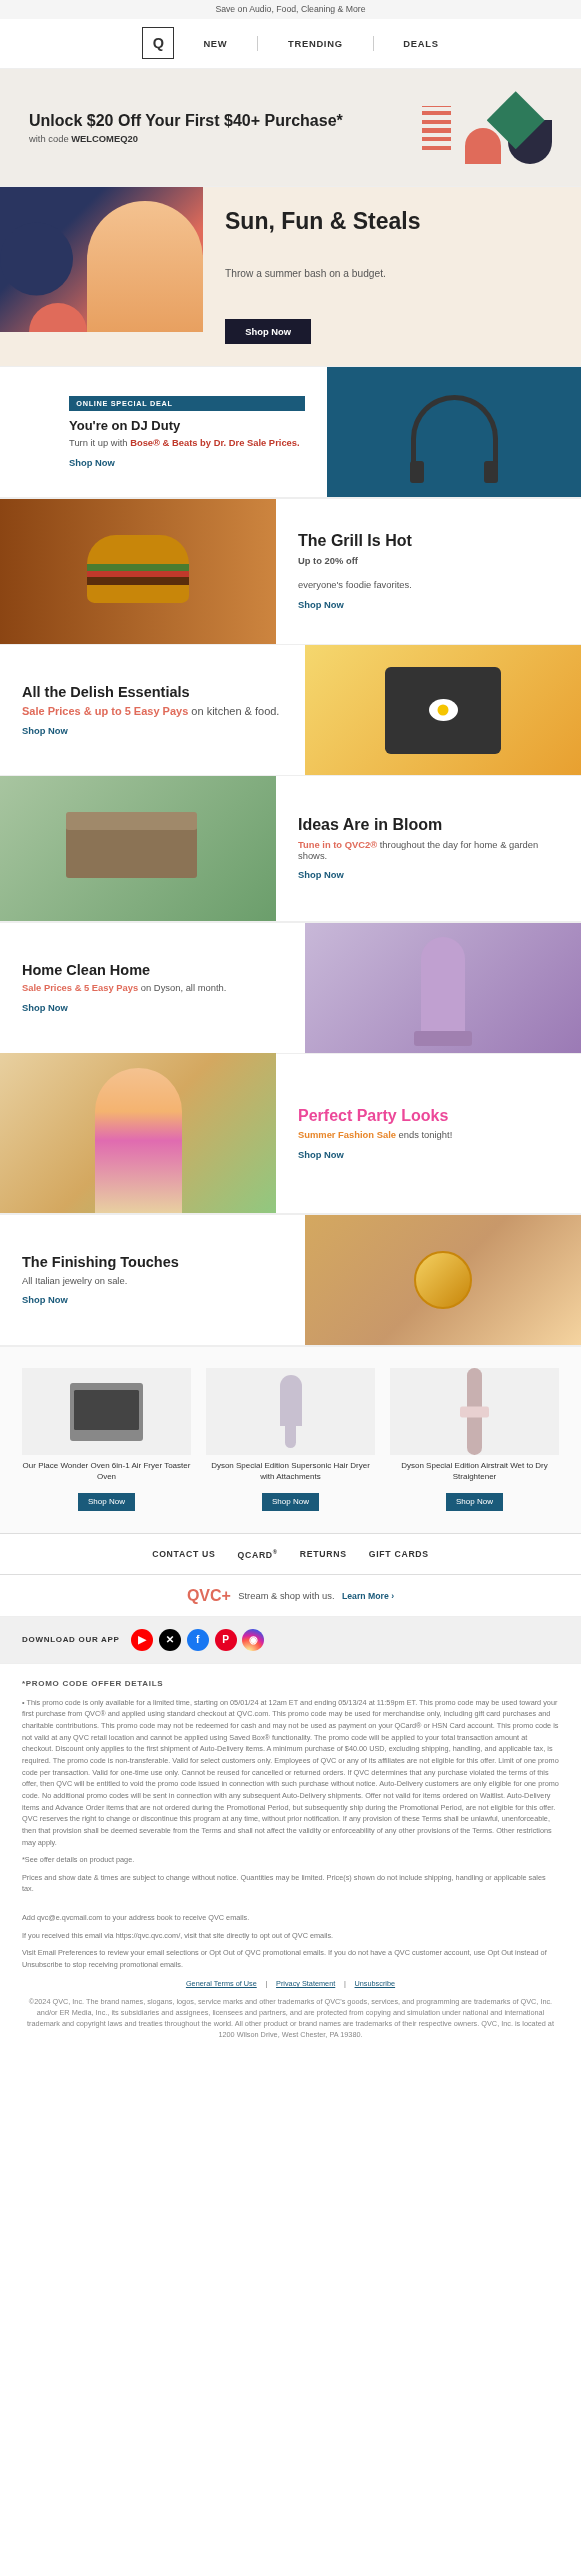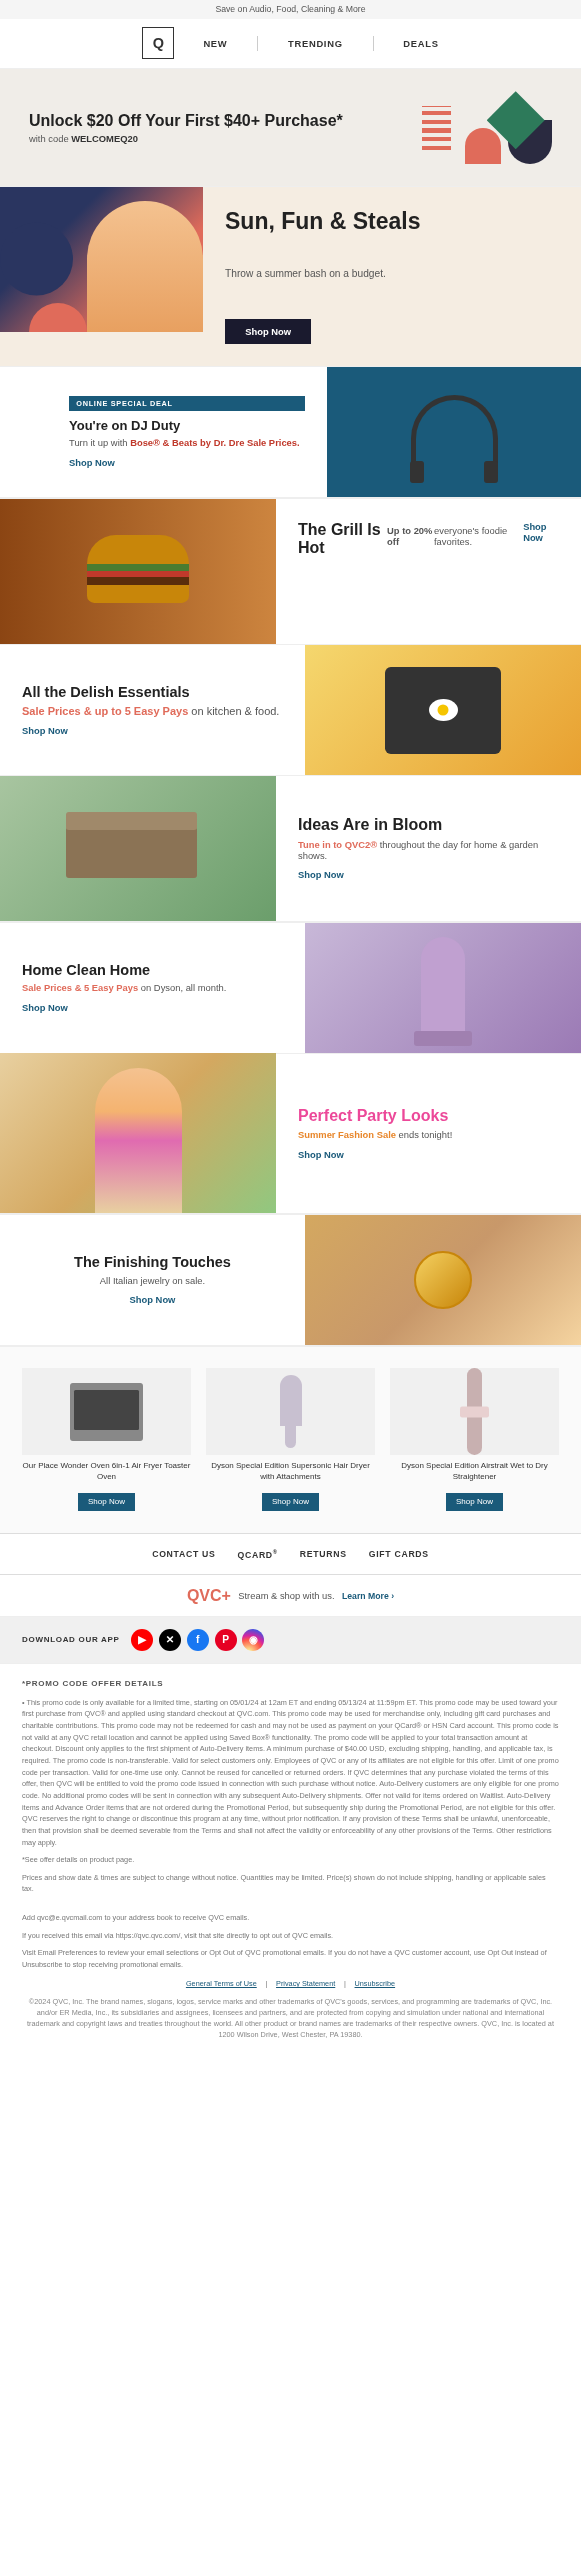--- a/index.html
+++ b/index.html
@@ -318,21 +318,21 @@
     }
     .lettuce { width: 102px; height: 7.3px; background: #4a7c30; }
     .tomato { width: 102px; height: 5.8px; background: #c0392b; }
     .patty { width: 102px; height: 8.7px; background: #5a2d0c; }
     .bun-bot { width: 102px; height: 18px; background: #c8860a; border-radius: 0 0 7.3px 7.3px; }
 
     .banner-grill-right {
       flex: 1;
       padding: 22px 22px;
       display: flex;
-      flex-direction: row;
+      flex-direction: column;
       justify-content: center;
     }
     .banner-grill-right h3 { font-size: 16px; font-weight: bold; color: #222; }
     .text-coral { color: #e06b5a; font-weight: bold; }
     .banner-grill-right p { font-size: 9.4px; color: #555; margin: 4.4px 0 8.7px; }
 
     
     .banner-delish {
       display: flex;
       align-items: stretch;
@@ -508,21 +508,20 @@
     .banner-party-right h3 { font-size: 16px; font-weight: bold; color: #ec4899; }
     .text-orange { color: #e8862a; font-weight: bold; }
     .banner-party-right p { font-size: 9.4px; color: #555; margin: 4.4px 0 8.7px; }
 
     
     .banner-finishing {
       display: flex;
       align-items: stretch;
       min-height: 131px;
       border-top: 0.7px solid #eee;
-      text-align: center;
     }
     .banner-finishing-left {
       flex: 1;
       padding: 18px 22px;
       display: flex;
       flex-direction: column;
       justify-content: center;
     }
     .banner-finishing-left h3 { font-size: 14.5px; font-weight: bold; color: #222; }
     .banner-finishing-left p { font-size: 9.4px; color: #555; margin: 4.4px 0 8.7px; }

